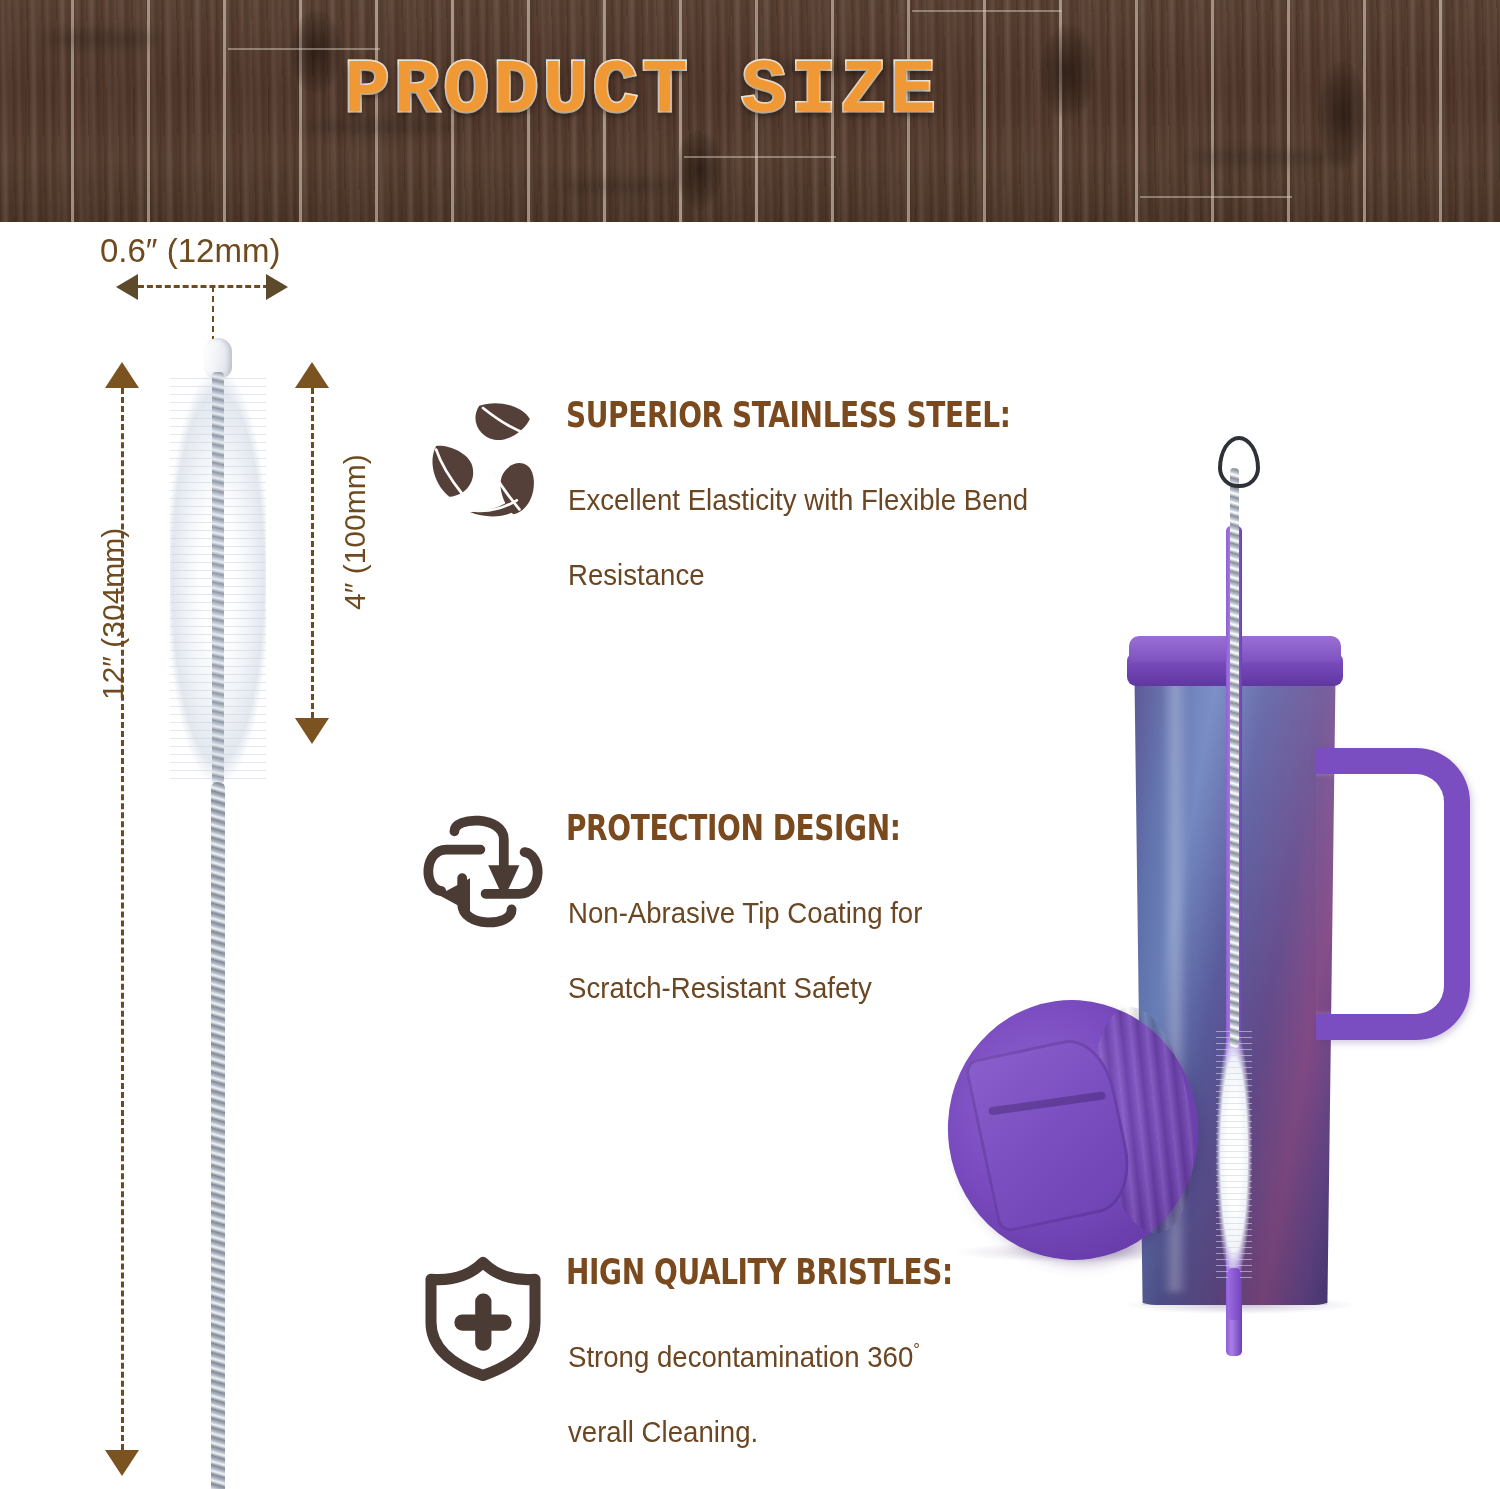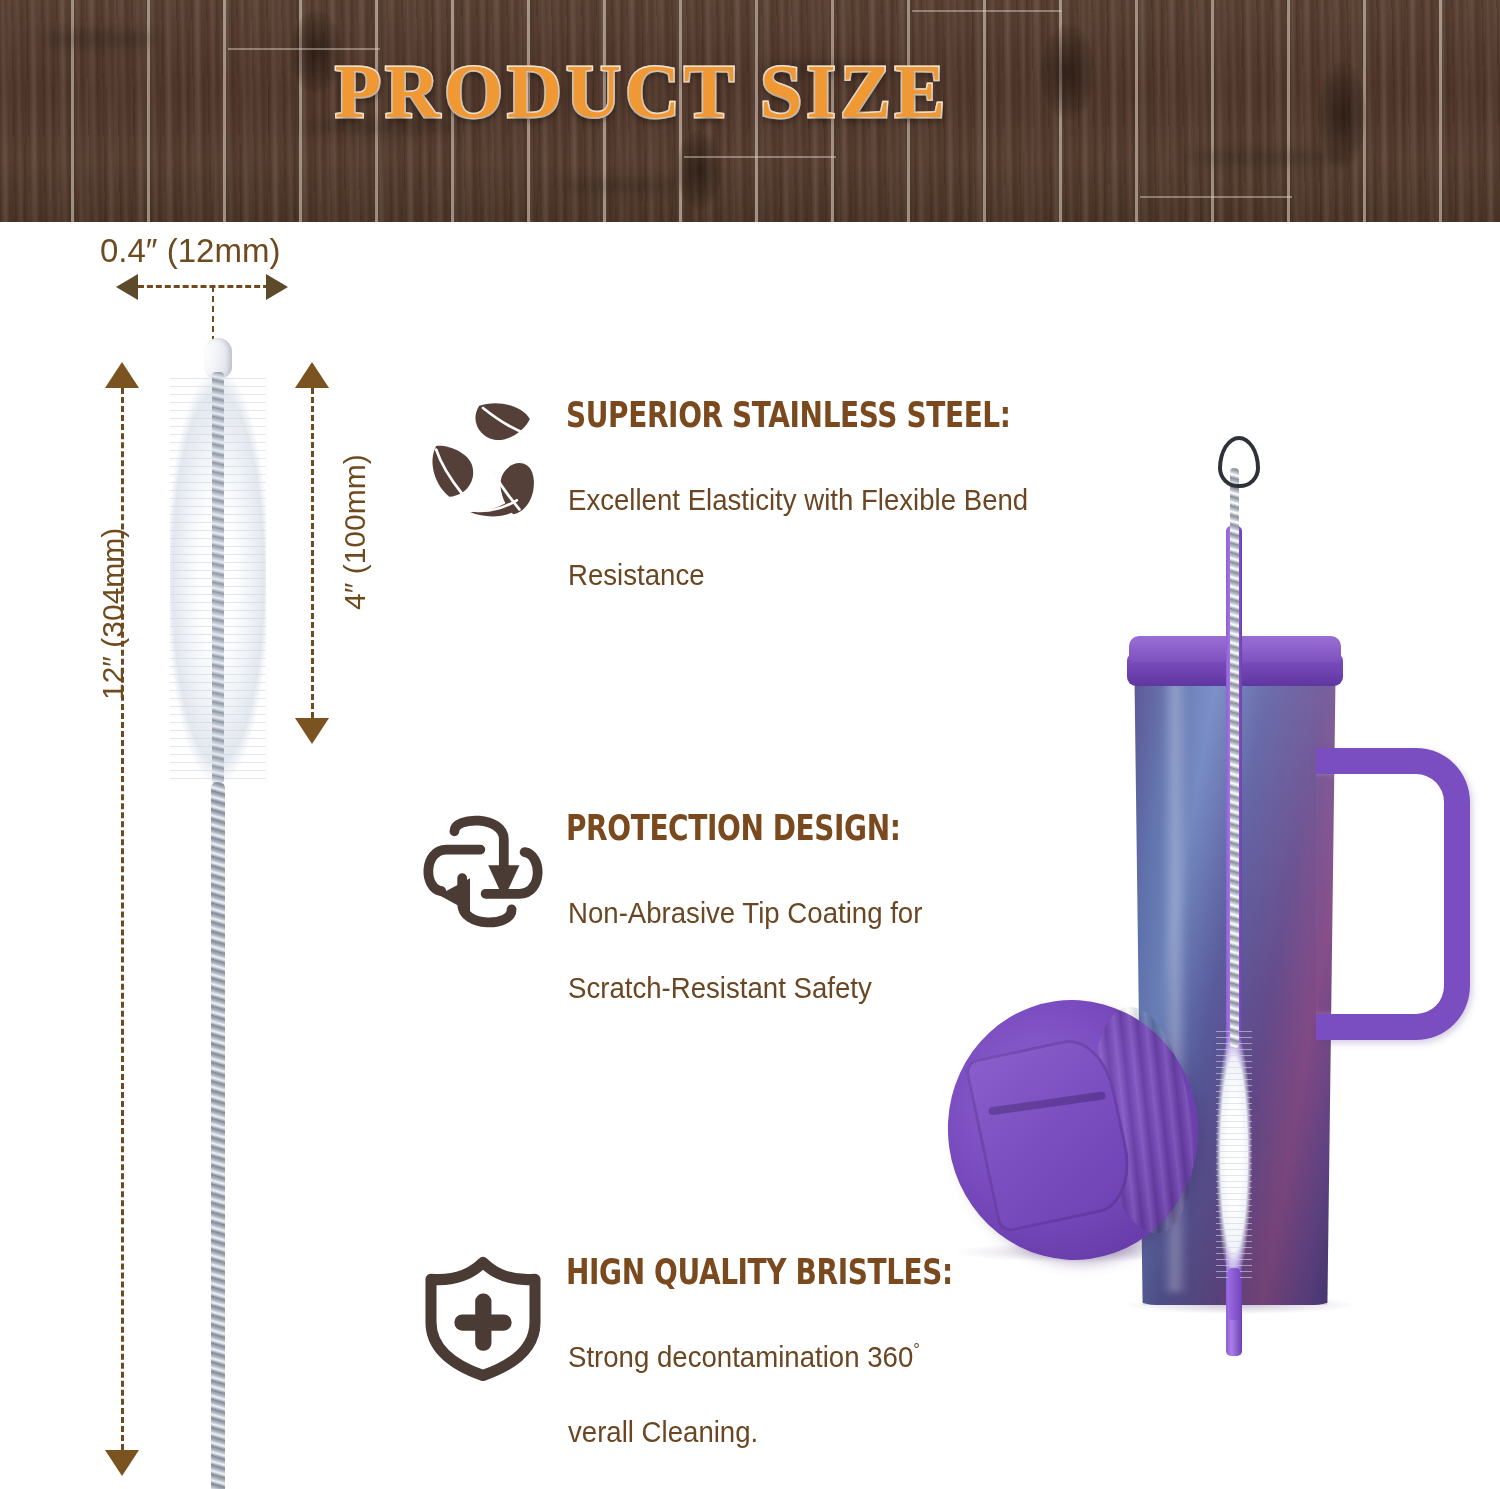--- a/index.html
+++ b/index.html
@@ -62,21 +62,21 @@
     position: absolute;
     height: 2px;
     background: rgba(222,210,196,0.45);
   }
 
   .banner-title {
     position: absolute;
     left: 0; top: 48px;
     width: 1284px;
     text-align: center;
-    font-family: Liberation Serif, serif;
+    font-family: Liberation Mono, monospace;
     font-weight: bold;
     font-size: 76px;
     letter-spacing: 4px;
     color: #ef9834;
     -webkit-text-stroke: 3px #f6efe4;
     paint-order: stroke fill;
     text-shadow:
       0 0 2px rgba(255,255,255,0.85),
       0 3px 7px rgba(0,0,0,0.55);
   }
@@ -459,21 +459,21 @@
     <div class="wood-seam-h" style="left:228px; top:48px;  width:152px;"></div>
     <div class="wood-seam-h" style="left:684px; top:156px; width:152px;"></div>
     <div class="wood-seam-h" style="left:912px; top:10px;  width:150px;"></div>
     <div class="wood-seam-h" style="left:1140px;top:196px; width:152px;"></div>
 
     <div class="banner-title">
       <span class="inner">PRODUCT SIZE</span>
     </div>
   </div>
 
-  <div class="dim-label dim-top">0.4″  (12mm)</div>
+  <div class="dim-label dim-top">0.6″  (12mm)</div>
 
   <div class="dash-h" style="left:138px; top:285px; width:140px;"></div>
   <div class="arrow-left" style="left:116px; top:274px;"></div>
   <div class="arrow-right" style="left:266px; top:274px;"></div>
 
   <div class="dash-thin-v" style="left:212px; top:286px; height:56px;"></div>
 
   <div class="arrow-up" style="left:105px; top:362px;"></div>
   <div class="dash-v" style="left:121px; top:388px; height:1062px;"></div>
   <div class="arrow-down" style="left:105px; top:1450px;"></div>

